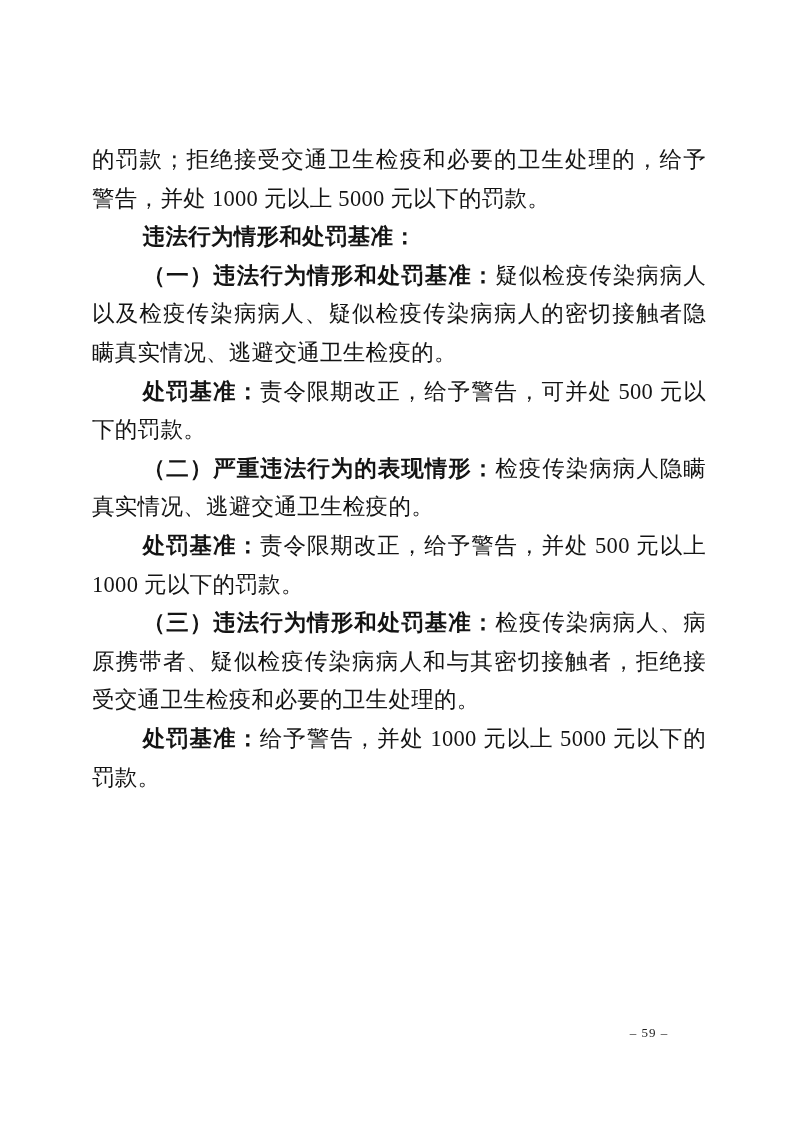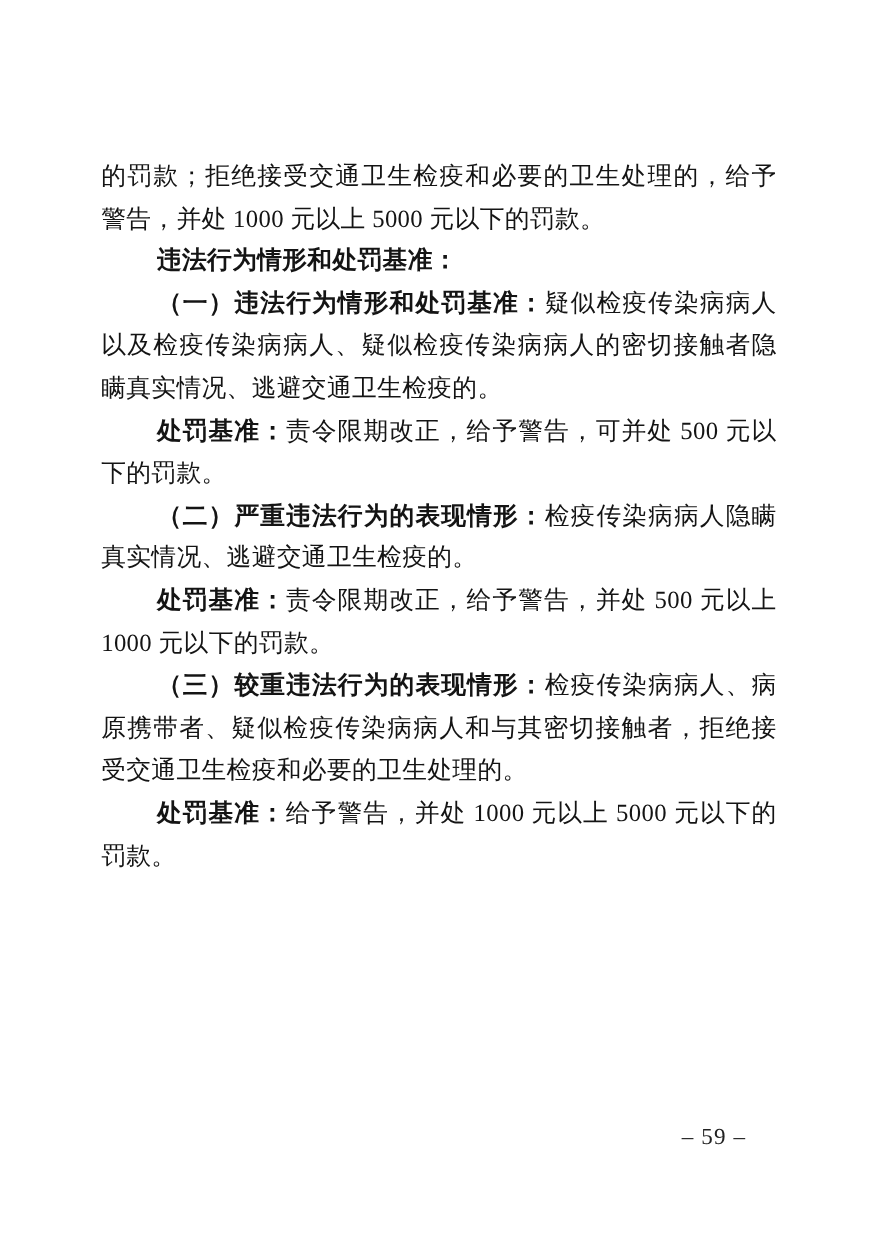--- a/index.html
+++ b/index.html
@@ -37,34 +37,34 @@
   }
   .run-bold {
     font-weight: bold;
   }
   .footer {
     position: absolute;
     top: 1020px;
     left: 569px;
     width: 160px;
     text-align: center;
-    font-size: 21px;
+    font-size: 13px;
     line-height: 26px;
     color: #222222;
     letter-spacing: 1px;
   }
 </style>
 </head>
 <body>
 
 <div class="page">
   <div class="content" id="document-body">
       <p class=""><span class="run-normal">的罚款；拒绝接受交通卫生检疫和必要的卫生处理的，给予警告，并处 1000 元以上 5000 元以下的罚款。</span></p>
       <p class="indent"><span class="run-bold">违法行为情形和处罚基准：</span></p>
       <p class="indent"><span class="run-bold">（一）违法行为情形和处罚基准：</span><span class="run-normal">疑似检疫传染病病人以及检疫传染病病人、疑似检疫传染病病人的密切接触者隐瞒真实情况、逃避交通卫生检疫的。</span></p>
       <p class="indent"><span class="run-bold">处罚基准：</span><span class="run-normal">责令限期改正，给予警告，可并处 500 元以下的罚款。</span></p>
       <p class="indent"><span class="run-bold">（二）严重违法行为的表现情形：</span><span class="run-normal">检疫传染病病人隐瞒真实情况、逃避交通卫生检疫的。</span></p>
       <p class="indent"><span class="run-bold">处罚基准：</span><span class="run-normal">责令限期改正，给予警告，并处 500 元以上 1000 元以下的罚款。</span></p>
-      <p class="indent"><span class="run-bold">（三）较重违法行为的表现情形：</span><span class="run-normal">检疫传染病病人、病原携带者、疑似检疫传染病病人和与其密切接触者，拒绝接受交通卫生检疫和必要的卫生处理的。</span></p>
+      <p class="indent"><span class="run-bold">（三）违法行为情形和处罚基准：</span><span class="run-normal">检疫传染病病人、病原携带者、疑似检疫传染病病人和与其密切接触者，拒绝接受交通卫生检疫和必要的卫生处理的。</span></p>
       <p class="indent"><span class="run-bold">处罚基准：</span><span class="run-normal">给予警告，并处 1000 元以上 5000 元以下的罚款。</span></p>
     </div>
   <div class="footer">– 59 –</div>
 </div>
 
 </body></html>

